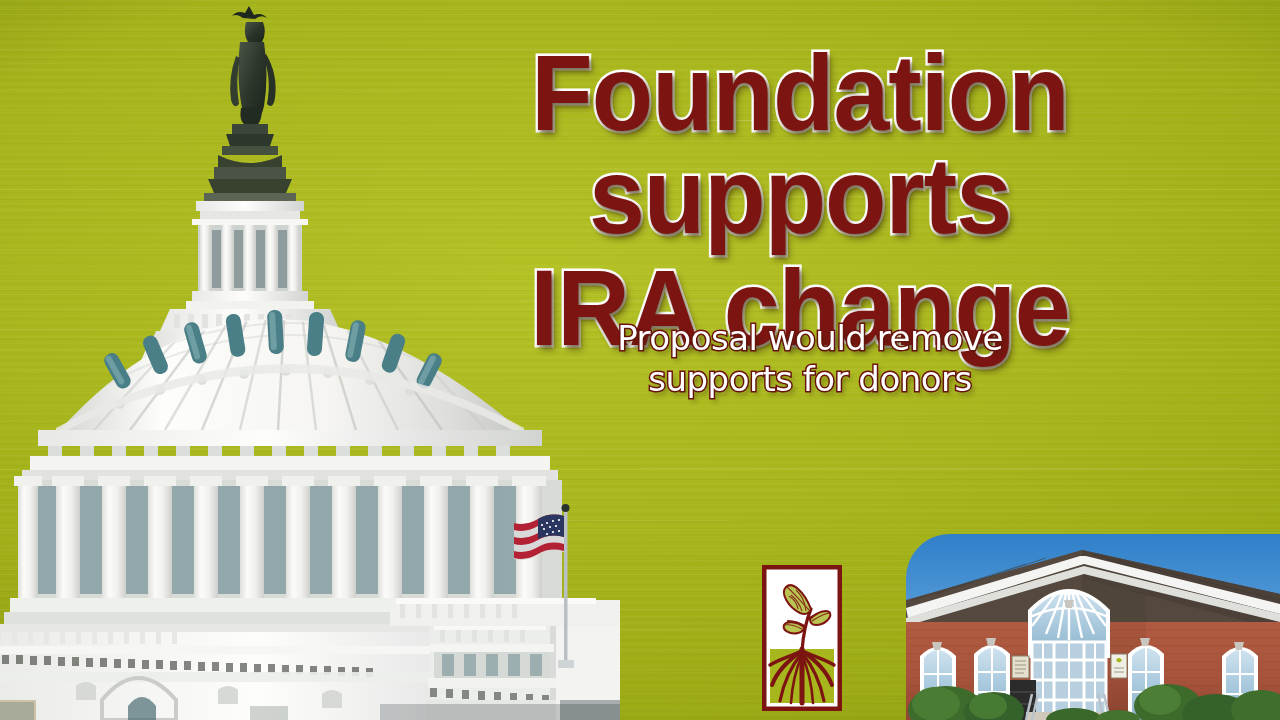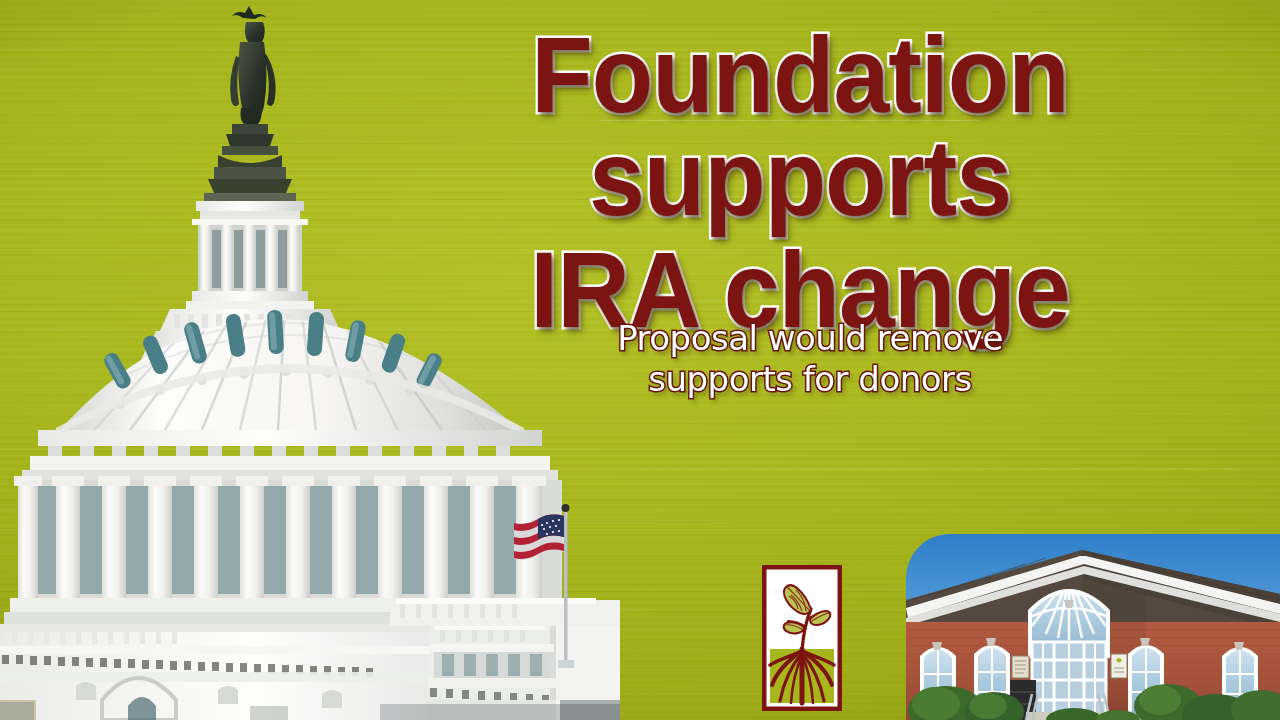--- a/index.html
+++ b/index.html
@@ -33,21 +33,21 @@
       rgba(230,240,170,.16) 9px, rgba(230,240,170,.16) 10px,
       rgba(255,255,255,0) 10px, rgba(255,255,255,0) 19px,
       rgba(120,135,10,.13) 19px, rgba(120,135,10,.13) 20px);
   }
   .streak{position:absolute;height:1px;background:rgba(255,255,255,.20);}
 
   
   .capitol{position:absolute;left:-40px;top:0;width:720px;height:720px;}
 
   
-  .headline-block{position:absolute;left:330px;top:24px;width:940px;text-align:center;}
+  .headline-block{position:absolute;left:330px;top:42px;width:940px;text-align:center;}
   .hl{
     font-family:"Liberation Sans",sans-serif;
     font-weight:700;
     color:#7c1511;
     letter-spacing:-1px;
     line-height:.95;
     transform:scaleX(.93);
     transform-origin:center;
     -webkit-text-stroke:5px #ffffff;
     paint-order:stroke fill;

